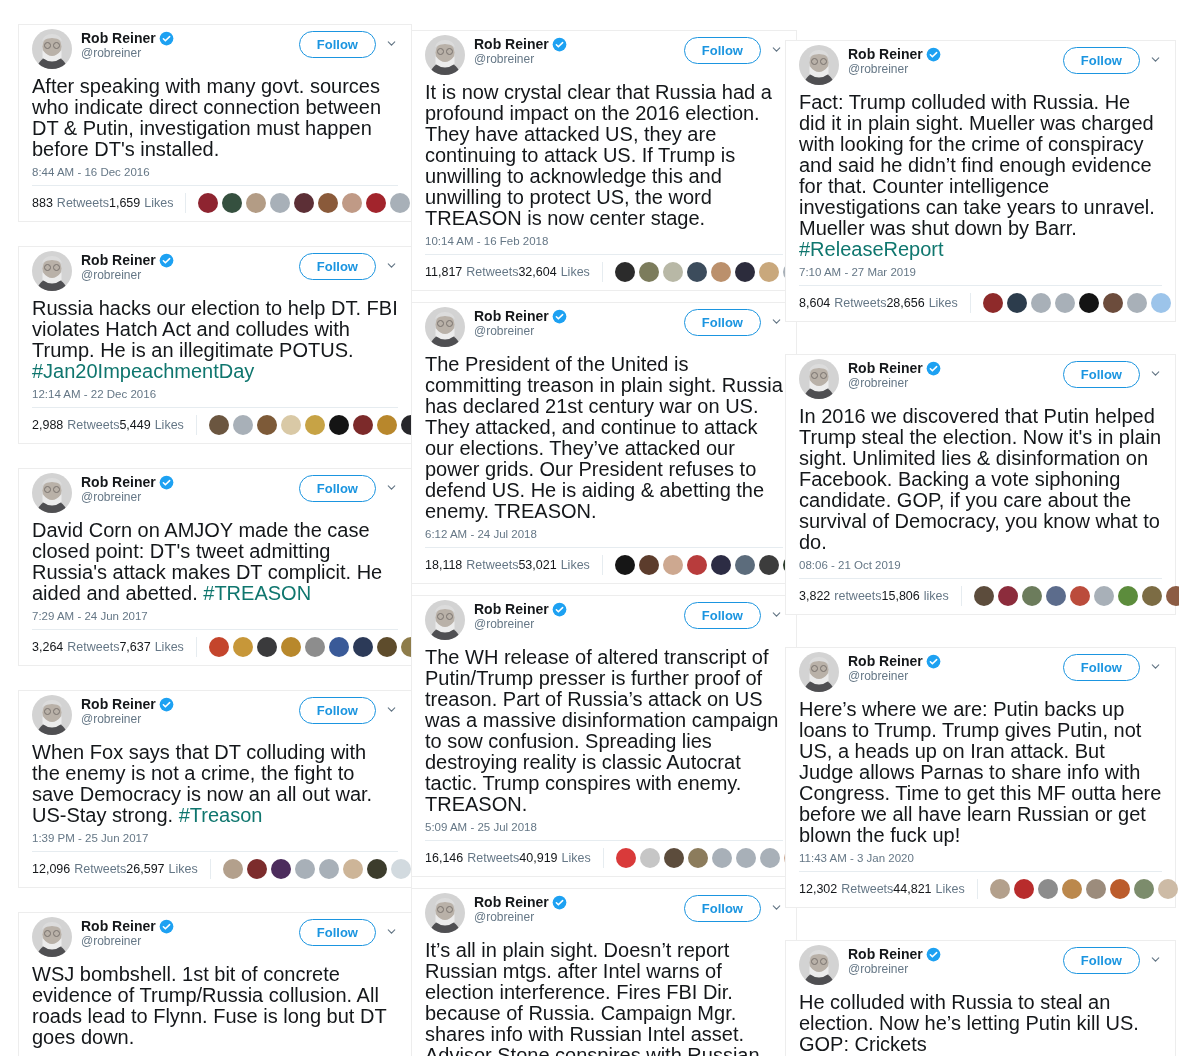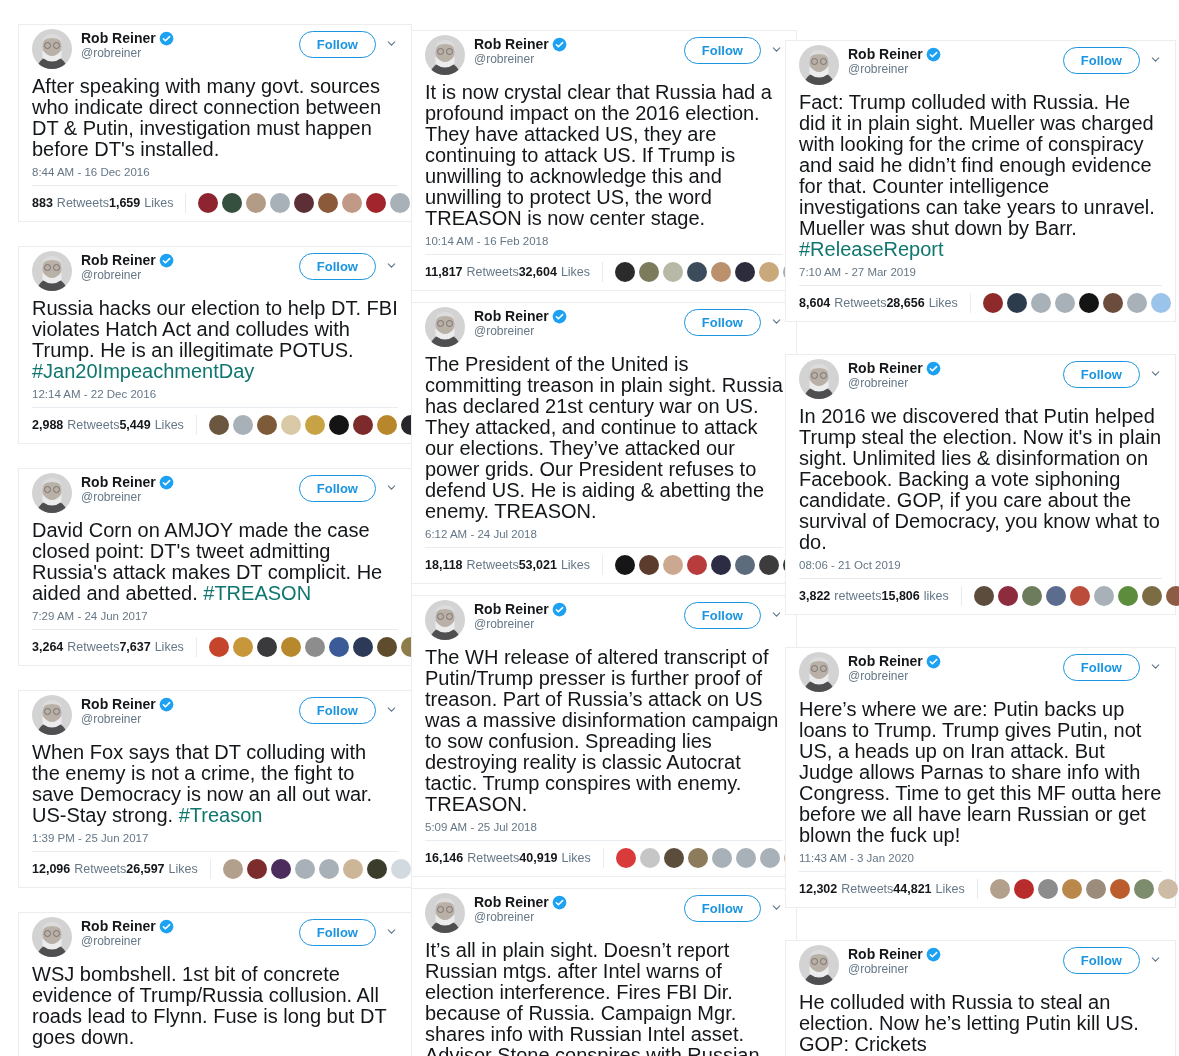--- a/index.html
+++ b/index.html
@@ -18,21 +18,21 @@
   .hndl{font-size:12px;color:#657786;margin-top:1px;}
   .follow{margin-left:auto;background:#fff;border:1px solid #1b95e0;color:#1b95e0;
           font-weight:bold;font-size:13px;border-radius:9999px;padding:5px 17px;cursor:pointer;
           font-family:inherit;margin-top:2px;}
   .chev{margin-left:9px;margin-top:8px;flex:0 0 auto;cursor:pointer;}
   .body{margin:7px 0 0 0;font-size:20px;line-height:21px;color:#14171a;}
   .tag{color:#0f766e;text-decoration:none;cursor:pointer;}
   .ts{font-size:11.5px;color:#657786;margin:6px 0 7px 0;}
   .stats{border-top:1px solid #e6ecf0;display:flex;align-items:center;font-size:12.5px;
          padding:5px 0 6px 0;min-height:24px;}
-  .stats b{color:#14171a;font-weight:bold;}
+  .stats b{color:#14171a;font-weight:normal;}
   .mut{color:#657786;margin-left:4px;}
   .ml{}
   .likers{display:flex;align-items:center;gap:4px;margin-left:12px;padding-left:12px;
           border-left:1px solid #e6ecf0;}
   .liker{width:20px;height:20px;border-radius:50%;display:inline-block;cursor:pointer;}
   .actions{display:flex;align-items:center;gap:42px;padding:8px 0 10px 2px;}
   .act{display:inline-flex;align-items:center;gap:7px;color:#657786;font-size:12px;
        font-weight:bold;cursor:pointer;}
 </style>
 </head>

